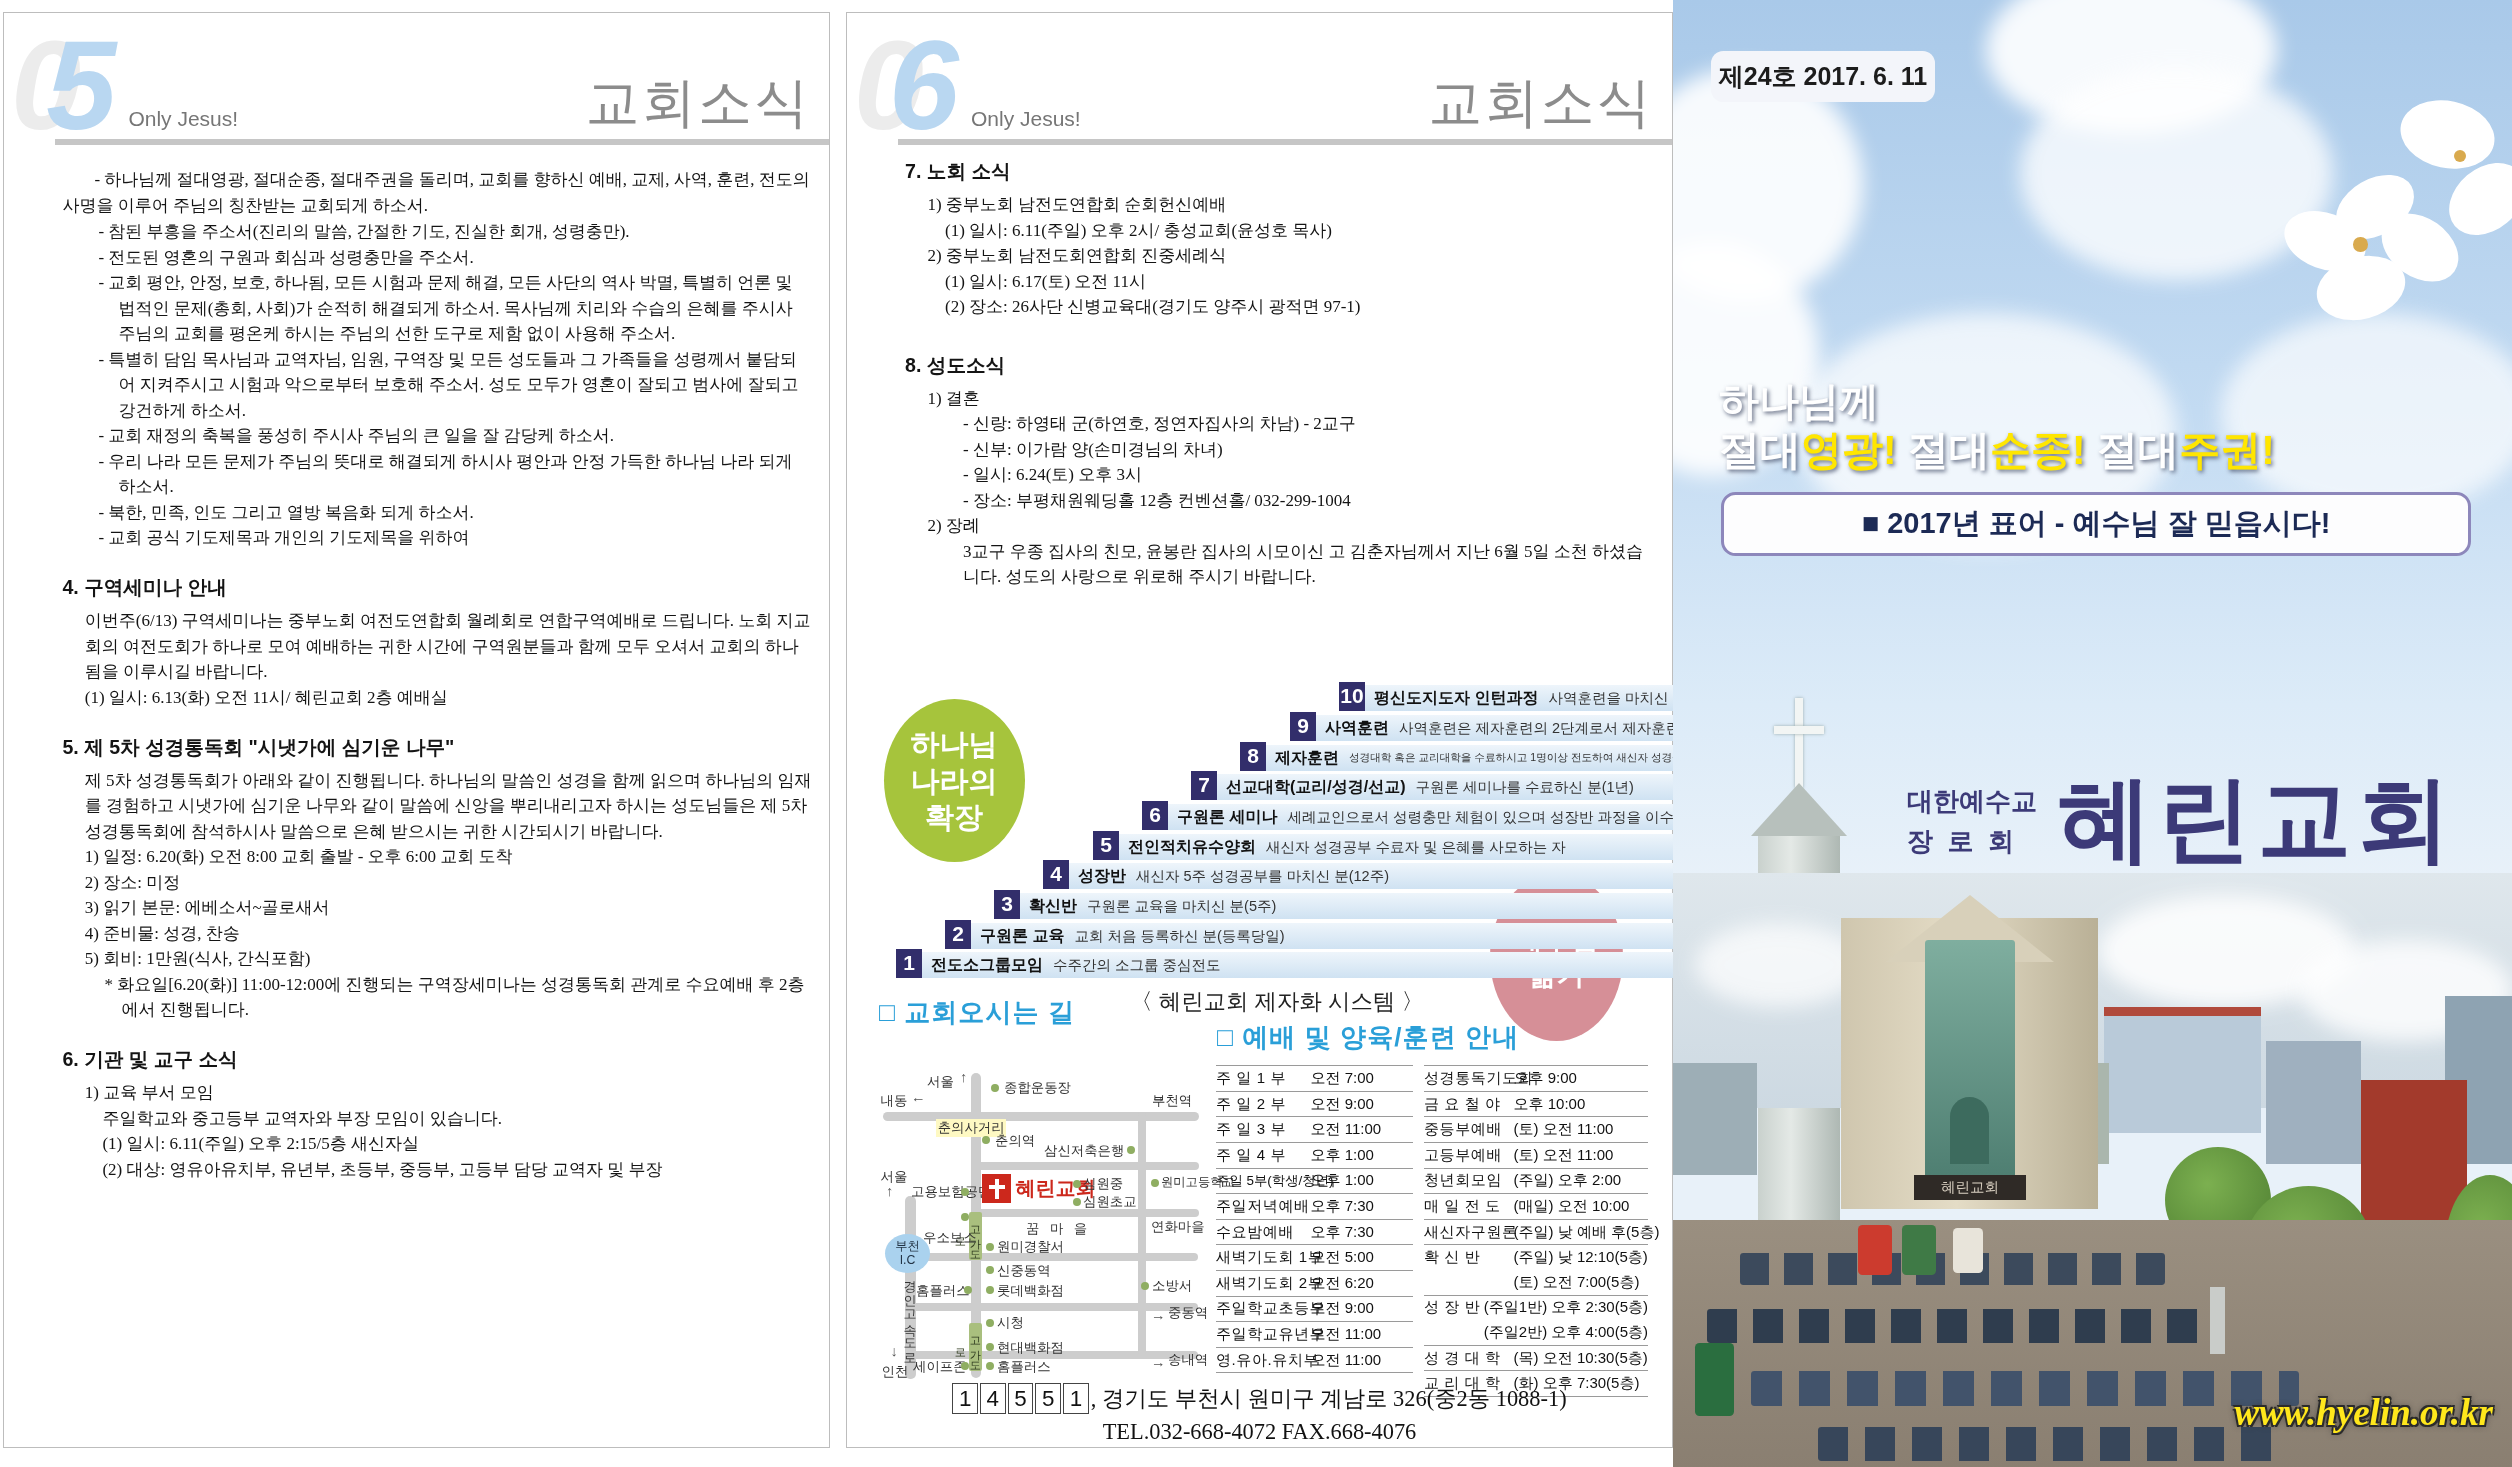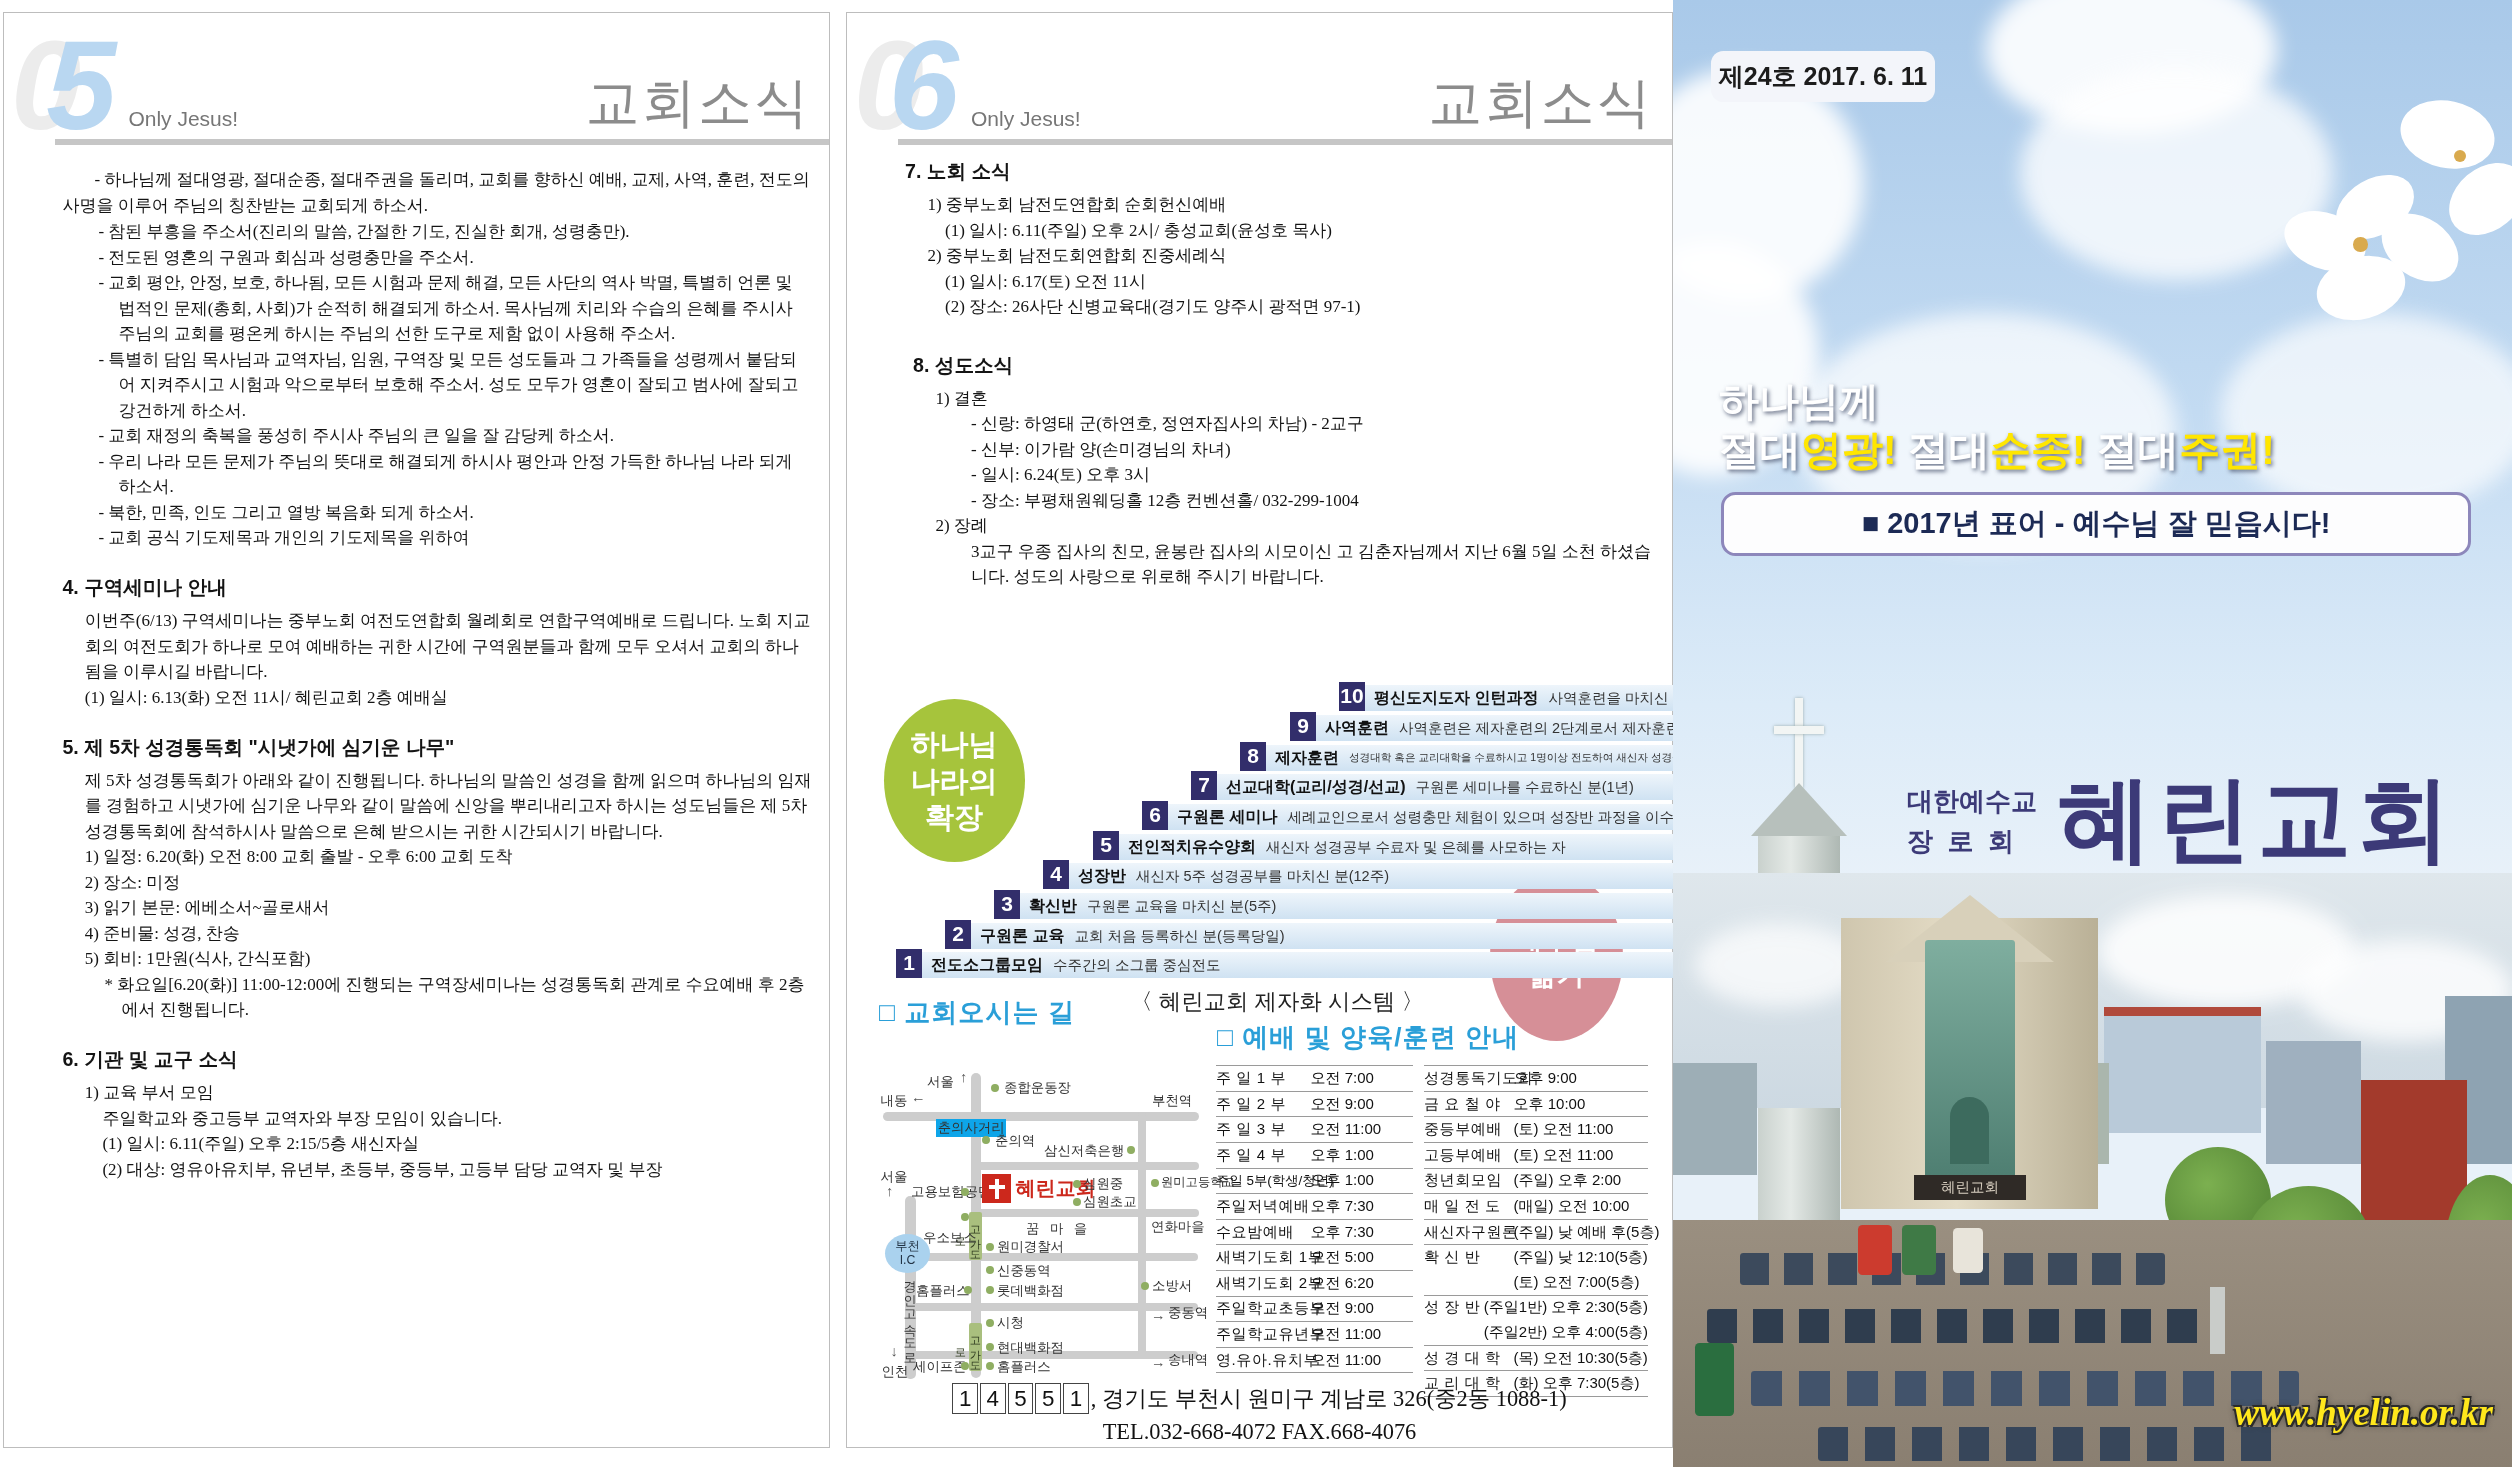--- a/index.html
+++ b/index.html
@@ -173,21 +173,21 @@
     <div class="pg-body" style="top:144px;">
       <div>
         <div class="sec-h">7. 노회 소식</div>
         <div class="p1">1) 중부노회 남전도연합회 순회헌신예배</div>
         <div class="p2">(1) 일시: 6.11(주일) 오후 2시/ 충성교회(윤성호 목사)</div>
         <div class="p1">2) 중부노회 남전도회연합회 진중세례식</div>
         <div class="p2">(1) 일시: 6.17(토) 오전 11시</div>
         <div class="p2">(2) 장소: 26사단 신병교육대(경기도 양주시 광적면 97-1)</div>
       </div>
 
-      <div class="sec" style="margin-top:31px;margin-left:8px;">
+      <div class="sec" style="margin-top:31px;">
         <div class="sec-h">8. 성도소식</div>
         <div class="p1">1) 결혼</div>
         <div class="dash">- 신랑: 하영태 군(하연호, 정연자집사의 차남) - 2교구</div>
         <div class="dash">- 신부: 이가람 양(손미경님의 차녀)</div>
         <div class="dash">- 일시: 6.24(토) 오후 3시</div>
         <div class="dash">- 장소: 부평채원웨딩홀 12층 컨벤션홀/ 032-299-1004</div>
         <div class="p1">2) 장례</div>
         <div class="p3">3교구 우종 집사의 친모, 윤봉란 집사의 시모이신 고 김춘자님께서 지난 6월 5일 소천 하셨습니다. 성도의 사랑으로 위로해 주시기 바랍니다.</div>
       </div>
     </div>
@@ -271,21 +271,21 @@
       <div class="rd" style="left:29px;top:128px;width:11.2px;height:183px;"></div>
       <div class="op" style="top:144px;height:48px;">고가도로</div>
       <div class="op" style="top:255px;height:48px;">고가도로</div>
 
       <div class="arrow" style="left:84px;top:1.1px;">↑</div>
       <div class="ml" style="left:51px;top:4.5px;">서울</div>
       <div class="dot" style="left:115px;top:15.7px;"></div>
       <div class="ml" style="left:128px;top:11.2px;">종합운동장</div>
       <div class="arrow" style="left:35px;top:21px;">←</div>
       <div class="ml" style="left:4.5px;top:23.5px;">내동</div>
-      <div class="ml" style="left:60px;top:51px;background:#0ea5e9;padding:0 1.7px;text-align:center;">춘의사거리</div>
+      <div class="ml" style="left:60px;top:51px;background:#fef9c3;padding:0 1.7px;text-align:center;">춘의사거리</div>
       <div class="dot" style="left:106px;top:68px;"></div>
       <div class="ml" style="left:119px;top:64px;">춘의역</div>
       <div class="ml" style="left:168px;top:74px;">삼신저축은행</div>
       <div class="dot" style="left:251px;top:78px;"></div>
       <div class="arrow" style="left:275px;top:21px;">→</div>
       <div class="ml" style="left:276px;top:23.5px;">부천역</div>
 
       <div class="ml" style="left:4.5px;top:100px;">서울</div>
       <div class="arrow" style="left:10px;top:115px;">↑</div>
       <div class="ml" style="left:35px;top:115px;">고용보험공단</div>

